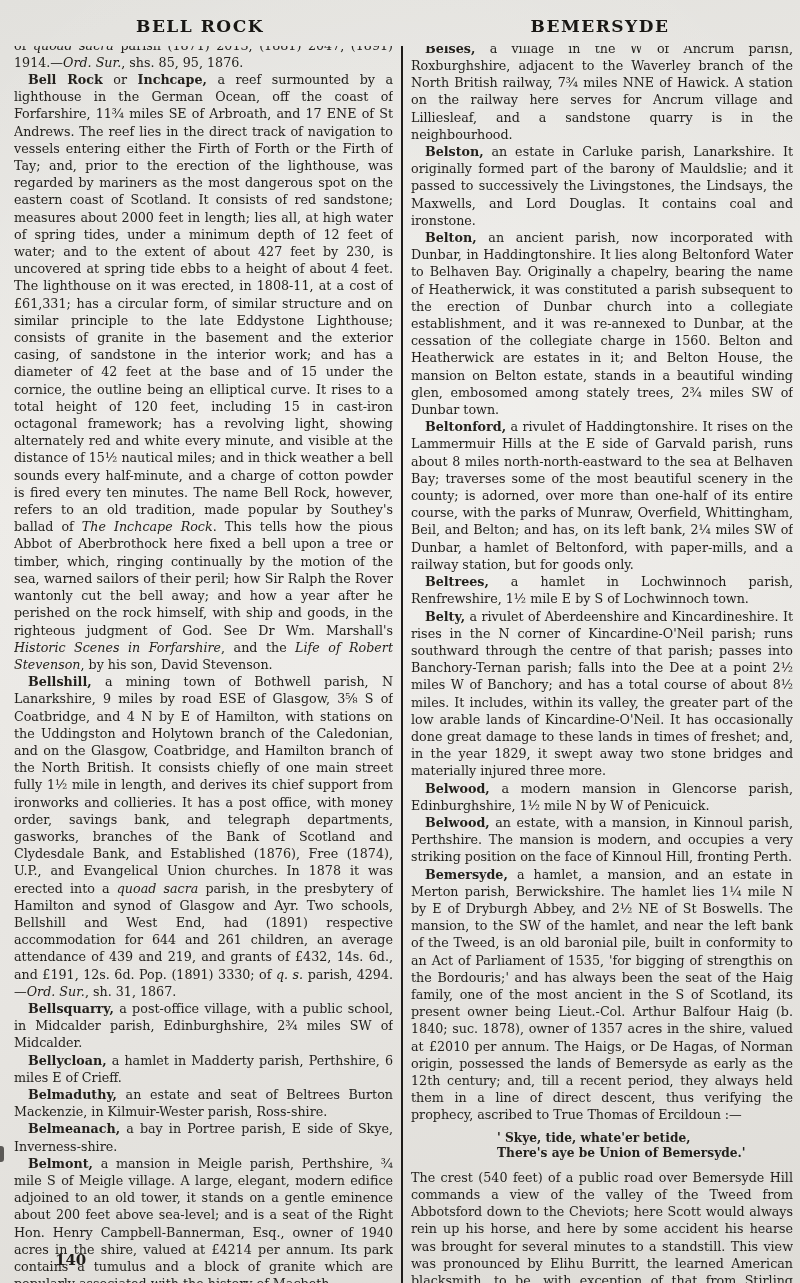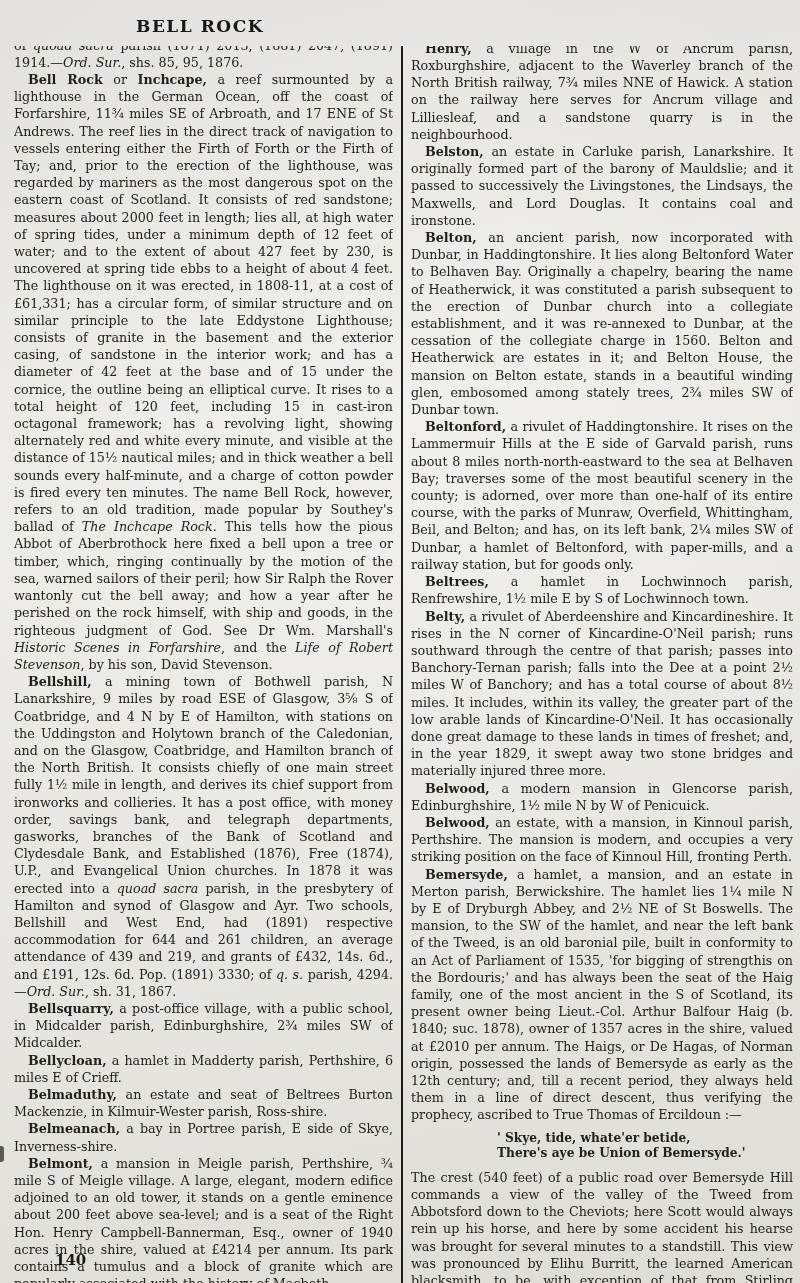--- a/index.html
+++ b/index.html
@@ -80,36 +80,37 @@
     filter:blur(0.5px);
     opacity:0.8;
   }
 </style>
 </head>
 <body>
 
 <div class="page">
   <div class="header-row">
     <div class="running-head left">BELL ROCK</div>
+    <div class="running-head right">BEMERSYDE</div>
   </div>
   <div class="columns">
     <div class="col left-col">
         <p class="para noindent"><span class="run-n">of </span><span class="run-i">quoad sacra</span><span class="run-n"> parish (1871) 2013, (1881) 2047, (1891) 1914.—</span><span class="run-i">Ord. Sur.</span><span class="run-n">, shs. 85, 95, 1876.</span></p>
         <p class="para"><span class="run-b">Bell Rock</span><span class="run-n"> or </span><span class="run-b">Inchcape,</span><span class="run-n"> a reef surmounted by a lighthouse in the German Ocean, off the coast of Forfarshire, 11¾ miles SE of Arbroath, and 17 ENE of St Andrews. The reef lies in the direct track of navigation to vessels entering either the Firth of Forth or the Firth of Tay; and, prior to the erection of the lighthouse, was regarded by mariners as the most dangerous spot on the eastern coast of Scotland. It consists of red sandstone; measures about 2000 feet in length; lies all, at high water of spring tides, under a minimum depth of 12 feet of water; and to the extent of about 427 feet by 230, is uncovered at spring tide ebbs to a height of about 4 feet. The lighthouse on it was erected, in 1808-11, at a cost of £61,331; has a circular form, of similar structure and on similar principle to the late Eddystone Lighthouse; consists of granite in the basement and the exterior casing, of sandstone in the interior work; and has a diameter of 42 feet at the base and of 15 under the cornice, the outline being an elliptical curve. It rises to a total height of 120 feet, including 15 in cast-iron octagonal framework; has a revolving light, showing alternately red and white every minute, and visible at the distance of 15½ nautical miles; and in thick weather a bell sounds every half-minute, and a charge of cotton powder is fired every ten minutes. The name Bell Rock, however, refers to an old tradition, made popular by Southey's ballad of </span><span class="run-i">The Inchcape Rock</span><span class="run-n">. This tells how the pious Abbot of Aberbrothock here fixed a bell upon a tree or timber, which, ringing continually by the motion of the sea, warned sailors of their peril; how Sir Ralph the Rover wantonly cut the bell away; and how a year after he perished on the rock himself, with ship and goods, in the righteous judgment of God. See Dr Wm. Marshall's </span><span class="run-i">Historic Scenes in Forfarshire</span><span class="run-n">, and the </span><span class="run-i">Life of Robert Stevenson</span><span class="run-n">, by his son, David Stevenson.</span></p>
         <p class="para"><span class="run-b">Bellshill,</span><span class="run-n"> a mining town of Bothwell parish, N Lanarkshire, 9 miles by road ESE of Glasgow, 3⅝ S of Coatbridge, and 4 N by E of Hamilton, with stations on the Uddingston and Holytown branch of the Caledonian, and on the Glasgow, Coatbridge, and Hamilton branch of the North British. It consists chiefly of one main street fully 1½ mile in length, and derives its chief support from ironworks and collieries. It has a post office, with money order, savings bank, and telegraph departments, gasworks, branches of the Bank of Scotland and Clydesdale Bank, and Established (1876), Free (1874), U.P., and Evangelical Union churches. In 1878 it was erected into a </span><span class="run-i">quoad sacra</span><span class="run-n"> parish, in the presbytery of Hamilton and synod of Glasgow and Ayr. Two schools, Bellshill and West End, had (1891) respective accommodation for 644 and 261 children, an average attendance of 439 and 219, and grants of £432, 14s. 6d., and £191, 12s. 6d. Pop. (1891) 3330; of </span><span class="run-i">q. s.</span><span class="run-n"> parish, 4294.—</span><span class="run-i">Ord. Sur.</span><span class="run-n">, sh. 31, 1867.</span></p>
         <p class="para"><span class="run-b">Bellsquarry,</span><span class="run-n"> a post-office village, with a public school, in Midcalder parish, Edinburghshire, 2¾ miles SW of Midcalder.</span></p>
         <p class="para"><span class="run-b">Bellycloan,</span><span class="run-n"> a hamlet in Madderty parish, Perthshire, 6 miles E of Crieff.</span></p>
         <p class="para"><span class="run-b">Belmaduthy,</span><span class="run-n"> an estate and seat of Beltrees Burton Mackenzie, in Kilmuir-Wester parish, Ross-shire.</span></p>
         <p class="para"><span class="run-b">Belmeanach,</span><span class="run-n"> a bay in Portree parish, E side of Skye, Inverness-shire.</span></p>
         <p class="para"><span class="run-b">Belmont,</span><span class="run-n"> a mansion in Meigle parish, Perthshire, ¾ mile S of Meigle village. A large, elegant, modern edifice adjoined to an old tower, it stands on a gentle eminence about 200 feet above sea-level; and is a seat of the Right Hon. Henry Campbell-Bannerman, Esq., owner of 1940 acres in the shire, valued at £4214 per annum. Its park contains a tumulus and a block of granite which are popularly associated with the history of Macbeth.</span></p>
       </div>
     <div class="divider"></div>
     <div class="col right-col">
         <p class="para"><span class="run-b">Belnahua.</span><span class="run-n"> See </span><span class="run-sc">Balnahuaigh.</span></p>
-        <p class="para"><span class="run-b">Henry,</span><span class="run-n"> a village in the W of Ancrum parish, Roxburghshire, adjacent to the Waverley branch of the North British railway, 7¾ miles NNE of Hawick. A station on the railway here serves for Ancrum village and Lilliesleaf, and a sandstone quarry is in the neighbourhood.</span></p>
+        <p class="para"><span class="run-b">Belses,</span><span class="run-n"> a village in the W of Ancrum parish, Roxburghshire, adjacent to the Waverley branch of the North British railway, 7¾ miles NNE of Hawick. A station on the railway here serves for Ancrum village and Lilliesleaf, and a sandstone quarry is in the neighbourhood.</span></p>
         <p class="para"><span class="run-b">Belston,</span><span class="run-n"> an estate in Carluke parish, Lanarkshire. It originally formed part of the barony of Mauldslie; and it passed to successively the Livingstones, the Lindsays, the Maxwells, and Lord Douglas. It contains coal and ironstone.</span></p>
         <p class="para"><span class="run-b">Belton,</span><span class="run-n"> an ancient parish, now incorporated with Dunbar, in Haddingtonshire. It lies along Beltonford Water to Belhaven Bay. Originally a chapelry, bearing the name of Heatherwick, it was constituted a parish subsequent to the erection of Dunbar church into a collegiate establishment, and it was re-annexed to Dunbar, at the cessation of the collegiate charge in 1560. Belton and Heatherwick are estates in it; and Belton House, the mansion on Belton estate, stands in a beautiful winding glen, embosomed among stately trees, 2¾ miles SW of Dunbar town.</span></p>
         <p class="para"><span class="run-b">Beltonford,</span><span class="run-n"> a rivulet of Haddingtonshire. It rises on the Lammermuir Hills at the E side of Garvald parish, runs about 8 miles north-north-eastward to the sea at Belhaven Bay; traverses some of the most beautiful scenery in the county; is adorned, over more than one-half of its entire course, with the parks of Munraw, Overfield, Whittingham, Beil, and Belton; and has, on its left bank, 2¼ miles SW of Dunbar, a hamlet of Beltonford, with paper-mills, and a railway station, but for goods only.</span></p>
         <p class="para"><span class="run-b">Beltrees,</span><span class="run-n"> a hamlet in Lochwinnoch parish, Renfrewshire, 1½ mile E by S of Lochwinnoch town.</span></p>
         <p class="para"><span class="run-b">Belty,</span><span class="run-n"> a rivulet of Aberdeenshire and Kincardineshire. It rises in the N corner of Kincardine-O'Neil parish; runs southward through the centre of that parish; passes into Banchory-Ternan parish; falls into the Dee at a point 2½ miles W of Banchory; and has a total course of about 8½ miles. It includes, within its valley, the greater part of the low arable lands of Kincardine-O'Neil. It has occasionally done great damage to these lands in times of freshet; and, in the year 1829, it swept away two stone bridges and materially injured three more.</span></p>
         <p class="para"><span class="run-b">Belwood,</span><span class="run-n"> a modern mansion in Glencorse parish, Edinburghshire, 1½ mile N by W of Penicuick.</span></p>
         <p class="para"><span class="run-b">Belwood,</span><span class="run-n"> an estate, with a mansion, in Kinnoul parish, Perthshire. The mansion is modern, and occupies a very striking position on the face of Kinnoul Hill, fronting Perth.</span></p>
         <p class="para"><span class="run-b">Bemersyde,</span><span class="run-n"> a hamlet, a mansion, and an estate in Merton parish, Berwickshire. The hamlet lies 1¼ mile N by E of Dryburgh Abbey, and 2½ NE of St Boswells. The mansion, to the SW of the hamlet, and near the left bank of the Tweed, is an old baronial pile, built in conformity to an Act of Parliament of 1535, 'for bigging of strengthis on the Bordouris;' and has always been the seat of the Haig family, one of the most ancient in the S of Scotland, its present owner being Lieut.-Col. Arthur Balfour Haig (b. 1840; suc. 1878), owner of 1357 acres in the shire, valued at £2010 per annum. The Haigs, or De Hagas, of Norman origin, possessed the lands of Bemersyde as early as the 12th century; and, till a recent period, they always held them in a line of direct descent, thus verifying the prophecy, ascribed to True Thomas of Ercildoun :—</span></p>
         <p class="verse"><span>' Skye, tide, whate'er betide,</span><br><span>There's aye be Union of Bemersyde.'</span></p>
         <p class="para noindent"><span class="run-n">The crest (540 feet) of a public road over Bemersyde Hill commands a view of the valley of the Tweed from Abbotsford down to the Cheviots; here Scott would always rein up his horse, and here by some accident his hearse was brought for several minutes to a standstill. This view was pronounced by Elihu Burritt, the learned American blacksmith, to be, with exception of that from Stirling Castle, the most magnificent he ever saw in</span></p>

